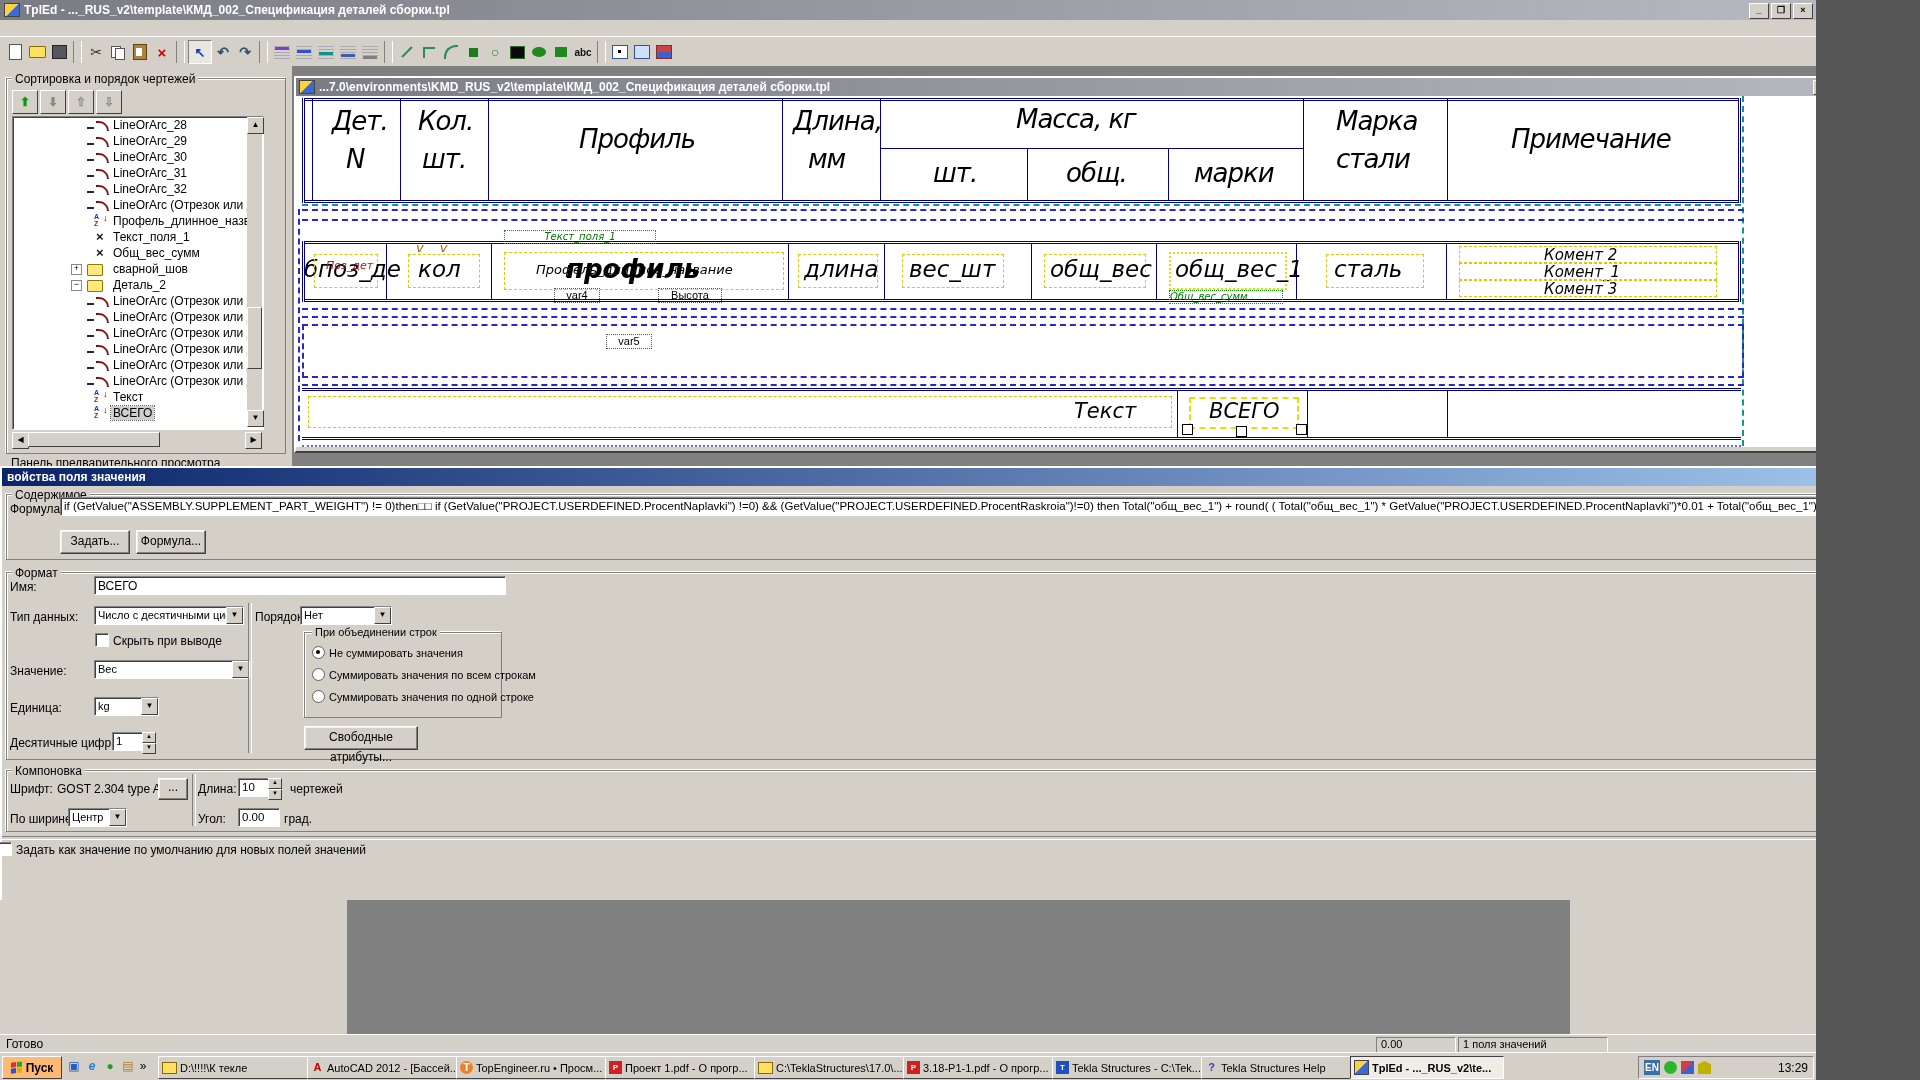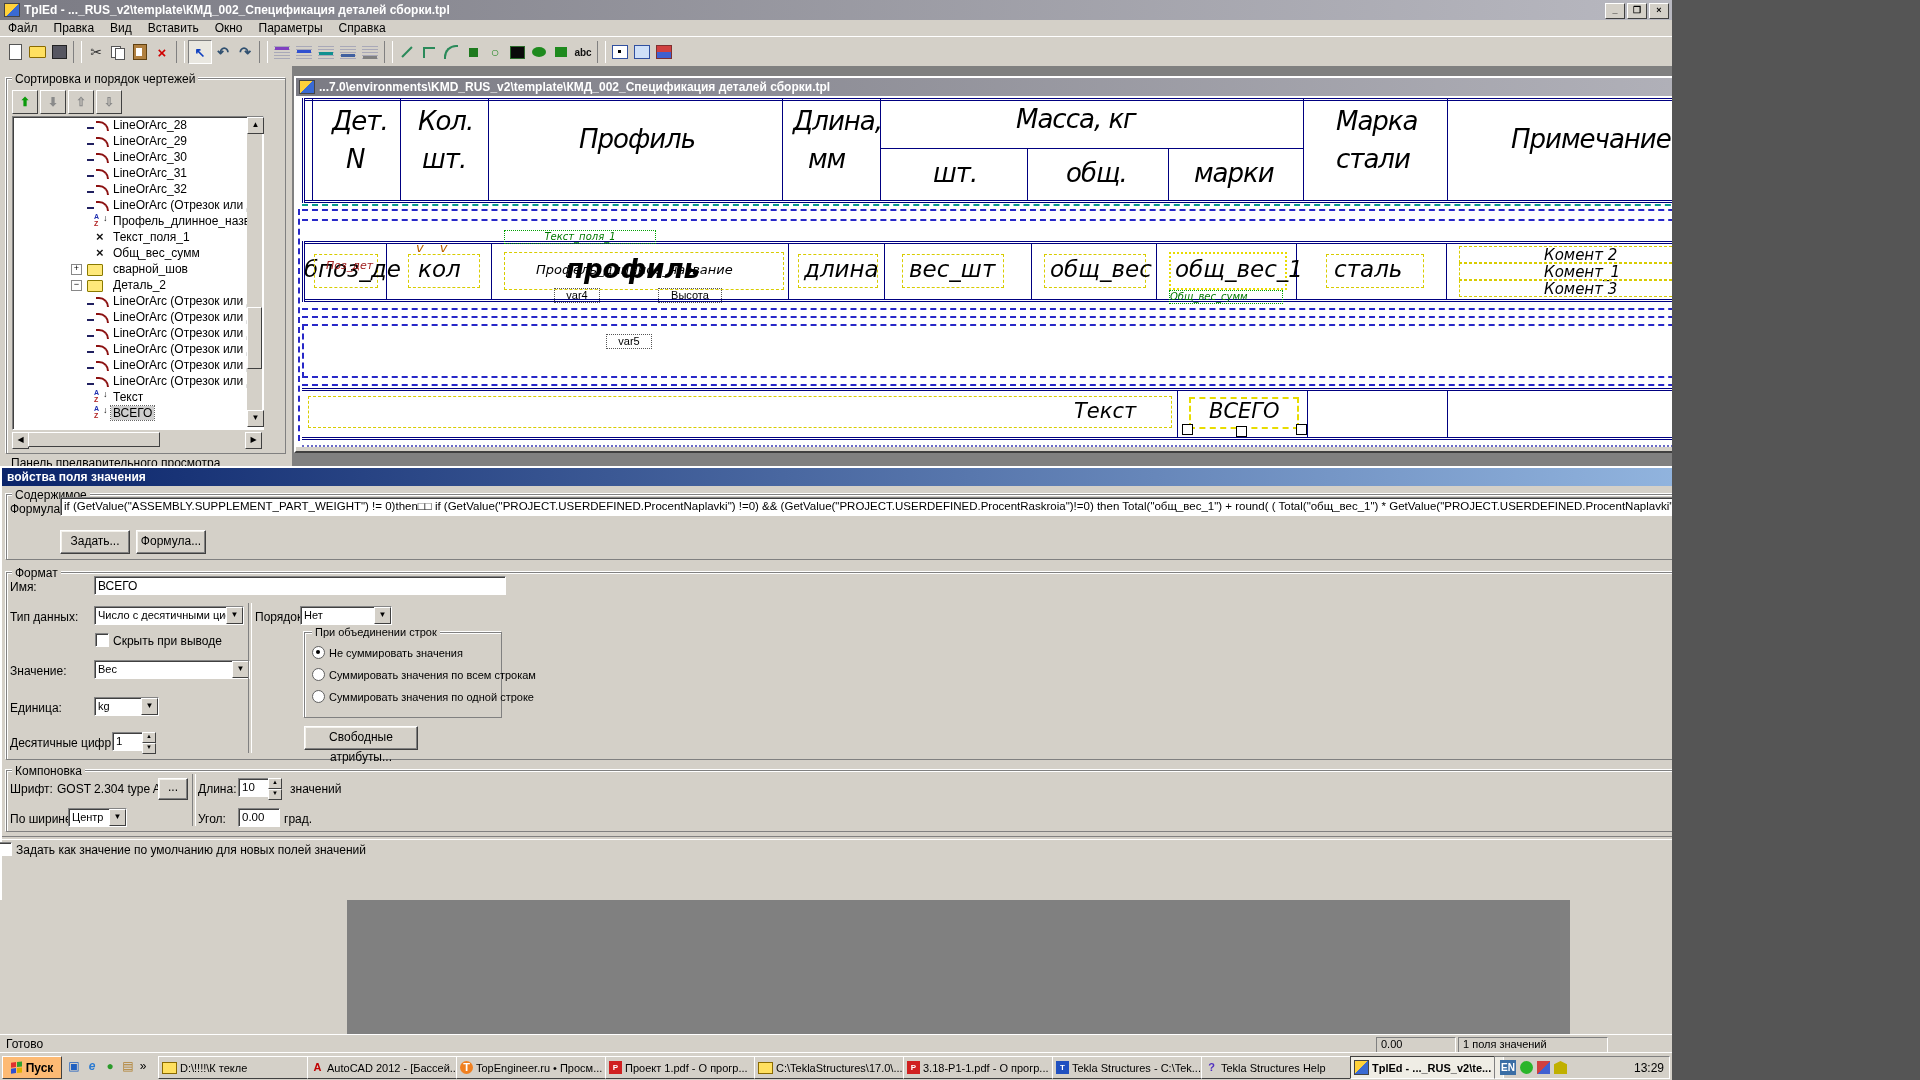--- a/index.html
+++ b/index.html
@@ -1,16 +1,16 @@
 <!DOCTYPE html>
 <html><head>
 <meta charset="utf-8">
 <style>
   html,body{margin:0;padding:0;background:#555;}
-  #screen{position:relative;width:1672px;height:1080px;overflow:hidden;background:#d4d0c8;
+  #screen{position:relative;width:1816px;height:1080px;overflow:hidden;background:#d4d0c8;
     font-family:"Liberation Sans",sans-serif;font-size:12px;color:#000;}
   .abs{position:absolute;}
   
   .titlebar{left:0;top:0;right:0;height:20px;background:linear-gradient(to right,#7b7b84,#b8b8c0);
     color:#fff;font-weight:bold;display:flex;align-items:center;padding-left:4px;}
   .appicon{width:14px;height:12px;background:linear-gradient(135deg,#ffd23a 50%,#3a6ad2 50%);border:1px solid #444;margin-right:4px;}
   .capbtns{position:absolute;right:3px;top:3px;display:flex;gap:2px;}
   .capbtn{width:18px;height:14px;background:#d4d0c8;border:1px solid;border-color:#fff #404040 #404040 #fff;
     color:#000;font-size:9px;line-height:12px;text-align:center;font-weight:bold;}
   .menubar{left:0;top:20px;right:0;height:16px;background:#d4d0c8;display:flex;align-items:center;}
@@ -148,29 +148,20 @@
   <div class="abs titlebar">
     <span class="appicon"></span>
     <span>TplEd - ..._RUS_v2\template\КМД_002_Спецификация деталей сборки.tpl</span>
     <span class="capbtns">
       <span class="capbtn">_</span>
       <span class="capbtn">❐</span>
       <span class="capbtn">×</span>
     </span>
   </div>
 
-  <div class="abs menubar" id="menubar">
-      <span class="menu-item">Файл</span>
-      <span class="menu-item">Правка</span>
-      <span class="menu-item">Вид</span>
-      <span class="menu-item">Вставить</span>
-      <span class="menu-item">Окно</span>
-      <span class="menu-item">Параметры</span>
-      <span class="menu-item">Справка</span>
-    </div>
 
   <div class="abs toolbar" id="toolbar">
       <span class="tbtn">
         <span class="ic ic-new"></span>
       </span>
       <span class="tbtn">
         <span class="ic ic-open"></span>
       </span>
       <span class="tbtn">
         <span class="ic ic-save"></span>
@@ -563,21 +554,21 @@
     <div class="lbl" style="left:8px;top:314px;">Шрифт:</div>
     <div class="lbl" style="left:55px;top:314px;">GOST 2.304 type A; 2.5</div>
     <div class="btn" style="left:156px;top:310px;width:28px;height:20px;line-height:16px;">...</div>
     <div class="etchv" style="left:190px;top:306px;height:52px;"></div>
     <div class="lbl" style="left:196px;top:314px;">Длина:</div>
     <div class="txt" style="left:236px;top:310px;width:26px;height:13px;">10</div>
     <div class="spin" style="left:266px;top:310px;">
         <b>▲</b>
         <b>▼</b>
       </div>
-    <div class="lbl" style="left:288px;top:314px;">значений</div>
+    <div class="lbl" style="left:288px;top:314px;">чертежей</div>
     <div class="lbl" style="left:8px;top:344px;">По ширине:</div>
     <div class="combo" style="left:66px;top:340px;width:38px;height:13px;">
       <span>Центр</span>
       <span class="dd">▼</span>
     </div>
     <div class="lbl" style="left:196px;top:344px;">Угол:</div>
     <div class="txt" style="left:236px;top:340px;width:34px;height:13px;">0.00</div>
     <div class="lbl" style="left:282px;top:344px;">град.</div>
 
     <div class="etchh" style="left:0px;top:368px;width:1920px;"></div>

